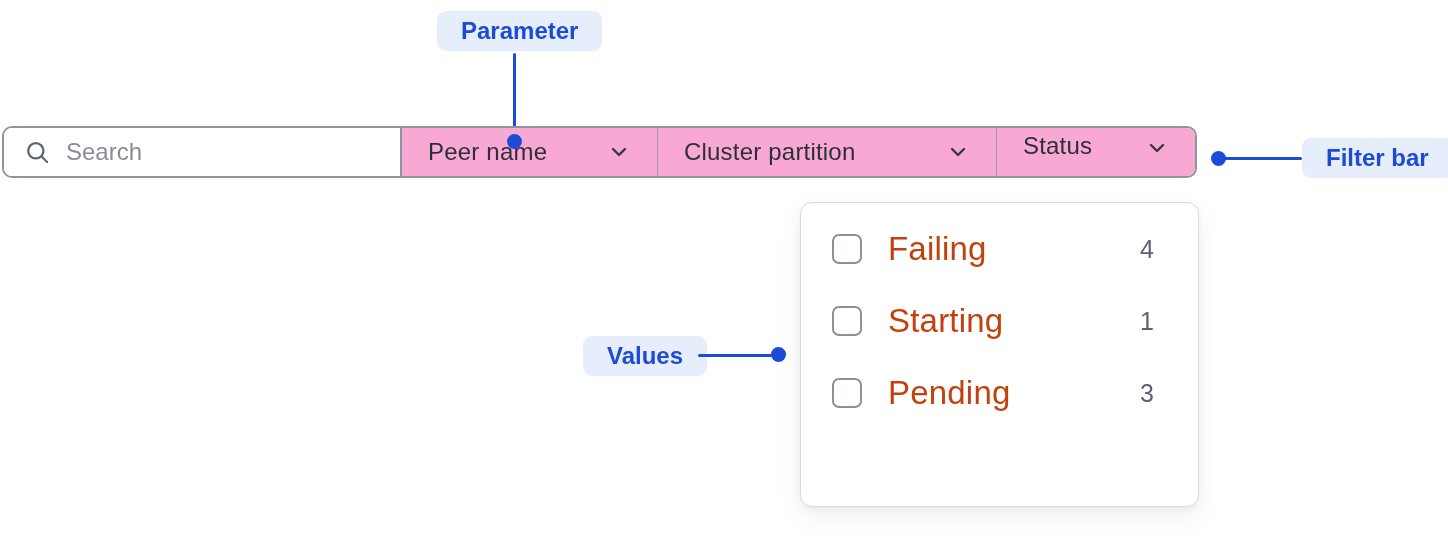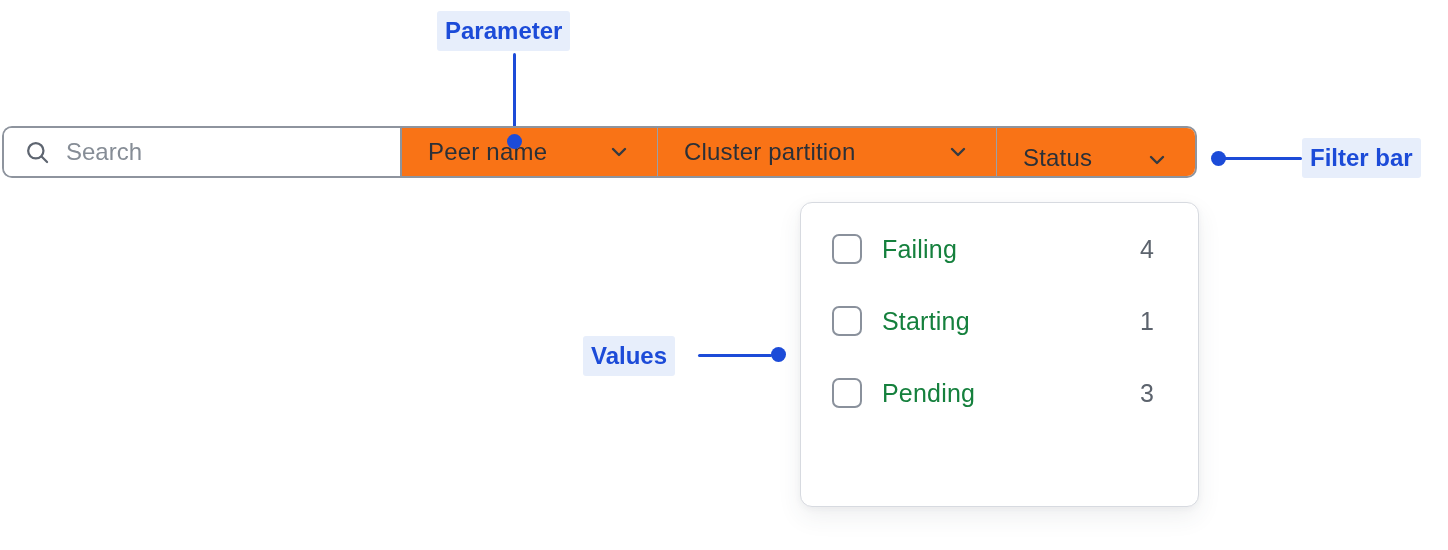--- a/index.html
+++ b/index.html
@@ -14,22 +14,22 @@
   }
 
   
   .badge {
     position: absolute;
     background: #E7EEFB;
     color: #1C4BD8;
     font-size: 24px;
     font-weight: 600;
     line-height: 26px;
-    padding: 7px 8px;
-    border-radius: 3px;
+    padding: 7px 24px;
+    border-radius: 9px;
     white-space: nowrap;
   }
   .connector { position: absolute; background: #1C4BD8; border-radius: 2px; }
   .dot {
     position: absolute;
     width: 15px; height: 15px;
     border-radius: 50%;
     background: #1C4BD8;
     z-index: 5;
   }
@@ -63,22 +63,22 @@
     background: transparent;
     font-family: "Liberation Sans", "DejaVu Sans", sans-serif;
     font-size: 24px;
     color: #2B3038;
     width: 100%;
     padding: 0;
   }
   .search-input::placeholder { color: #868D96; }
   .fb-dd {
     justify-content: space-between;
-    padding: 4px 26px;
-    background: #f97316;
+    padding: 16px 26px;
+    background: #f9a8d4;
     border-right: 1.5px solid #99A0A9;
     cursor: pointer;
   }
   .fb-dd:last-child { border-right: none; }
   .w-peer    { flex: 0 0 256px; }
   .w-cluster { flex: 0 0 339px; }
   .w-status  { flex: 1 1 auto; align-items: flex-end; }
   .fb-label {
     font-size: 24px;
     font-weight: 500;
@@ -107,23 +107,23 @@
     cursor: pointer;
   }
   .checkbox {
     flex: 0 0 auto;
     width: 30px; height: 30px;
     border: 2px solid #8A919C;
     border-radius: 7px;
     background: #ffffff;
   }
   .opt-label {
-    margin-left: 20px;
-    font-size: 25px;
-    color: #15803d;
+    margin-left: 26px;
+    font-size: 33px;
+    color: #c2410c;
     letter-spacing: 0.2px;
   }
   .opt-count {
     margin-left: auto;
     font-size: 25px;
     color: #5C636D;
   }
 </style>
 </head>
 <body>

